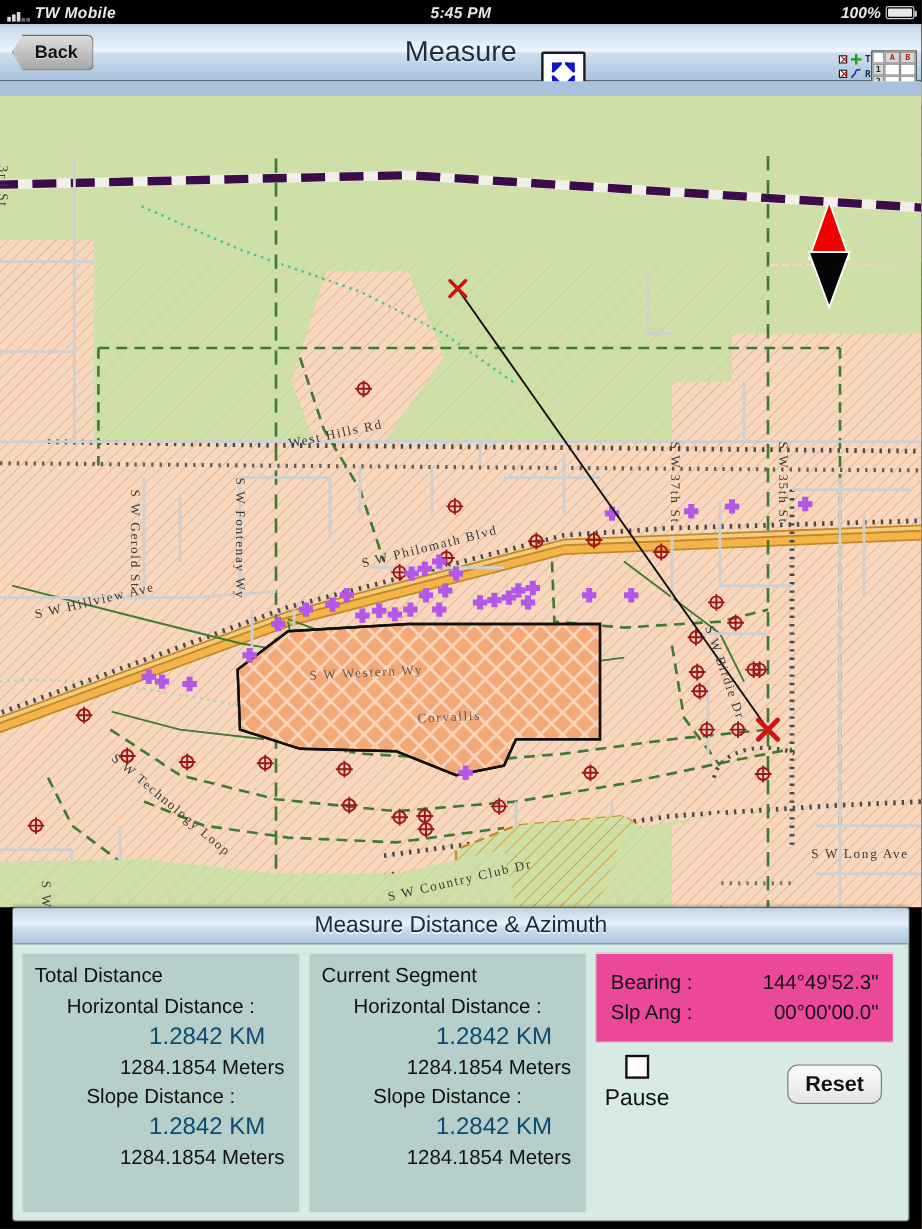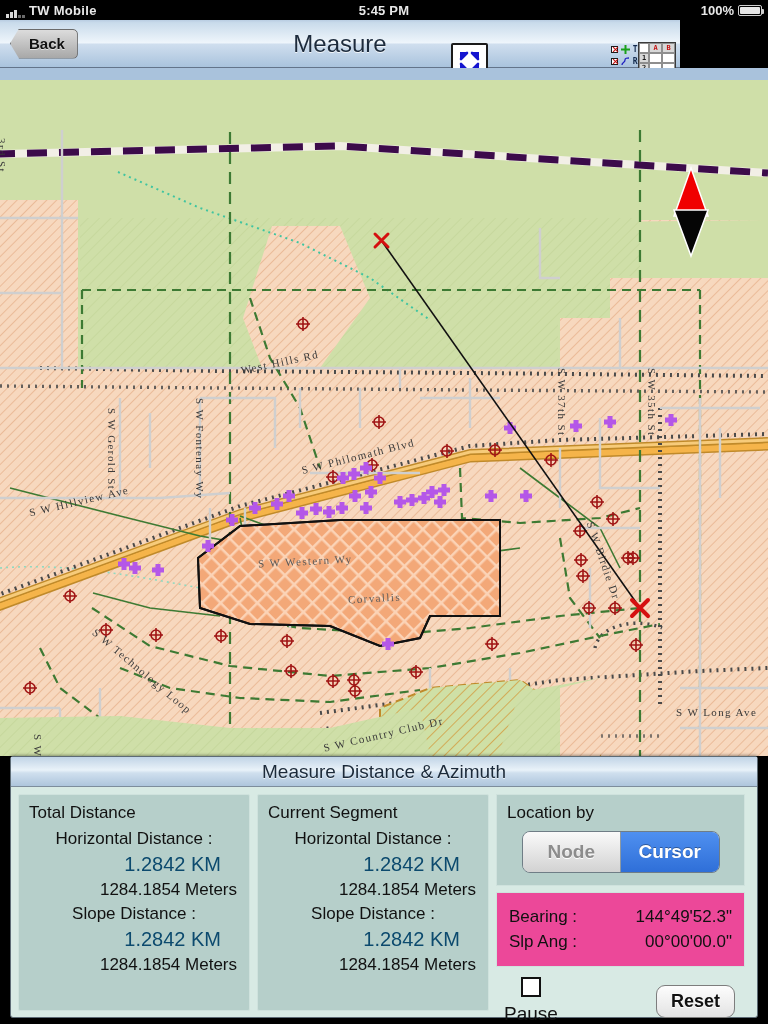--- a/index.html
+++ b/index.html
@@ -9,21 +9,21 @@
     font-family: "Liberation Sans", sans-serif;
     overflow: hidden;
   }
   #app { position: relative; width: 768px; height: 1024px; overflow: hidden; }
 
   
   .statusbar {
     position: absolute; top: 0; left: 0; width: 768px; height: 20px;
     background: #000; color: #e8e8e8;
     font-size: 13px; font-weight: bold;
-    display: flex; align-items: center;
+    display: flex; align-items: center; font-style: italic;
   }
   .sb-left { display: flex; align-items: flex-end; gap: 4px; padding-left: 6px; }
   .sig { display: flex; align-items: flex-end; gap: 1px; height: 10px; }
   .sig i { display: block; width: 3px; background: #d8d8d8; }
   .sig i:nth-child(1){height:4px}
   .sig i:nth-child(2){height:6px}
   .sig i:nth-child(3){height:8px}
   .sig i:nth-child(4){height:3px;background:#6a6a6a}
   .sig i:nth-child(5){height:3px;background:#6a6a6a}
   .carrier { font-size: 13px; letter-spacing: .3px; }
@@ -40,21 +40,21 @@
     position: relative; padding: 1px; background: #000;
   }
   .batt::after {
     content:""; position:absolute; right:-3px; top:3px; width:2px; height:5px;
     background:#cfcfcf; border-radius:0 1px 1px 0;
   }
   .batt i { display:block; height:100%; background:#e6e6e6; border-radius:1px; }
 
   
   .navbar {
-    position: absolute; top: 20px; left: 0; width: 680px; height: 48px;
+    position: absolute; top: 20px; left: 0; width: 768px; height: 48px;
     background: linear-gradient(to bottom, #b9cde2 0%, #c9dbeb 6%, #eef5fb 48%,
                                 #cfdeee 52%, #a9c3dd 100%);
     border-bottom: 1px solid #63748a;
     display: flex; align-items: center;
   }
   .backbtn {
     position: absolute; left: 10px;
     height: 30px; padding: 0 12px 0 18px;
     display: flex; align-items: center; justify-content: center;
     background: linear-gradient(to bottom,#dcdcdc,#a8a8a8);
@@ -665,27 +665,20 @@
         <div class="card-head">Current Segment</div>
         <div class="row-lbl">Horizontal Distance :</div>
         <div class="row-val">1.2842 KM</div>
         <div class="row-val2">1284.1854 Meters</div>
         <div class="row-lbl">Slope Distance :</div>
         <div class="row-val">1.2842 KM</div>
         <div class="row-val2">1284.1854 Meters</div>
       </div>
 
       <div class="col-right">
-        <div class="locbox">
-          <div class="loc-head">Location by</div>
-          <div class="segctl">
-            <div class="seg-off">Node</div>
-            <div class="seg-on">Cursor</div>
-          </div>
-        </div>
 
         <div class="bearbox">
           <div class="bline">
             <span>Bearing :</span>
             <span class="bval">144°49'52.3"</span>
           </div>
           <div class="bline">
             <span>Slp Ang :</span>
             <span class="bval">00°00'00.0"</span>
           </div>

